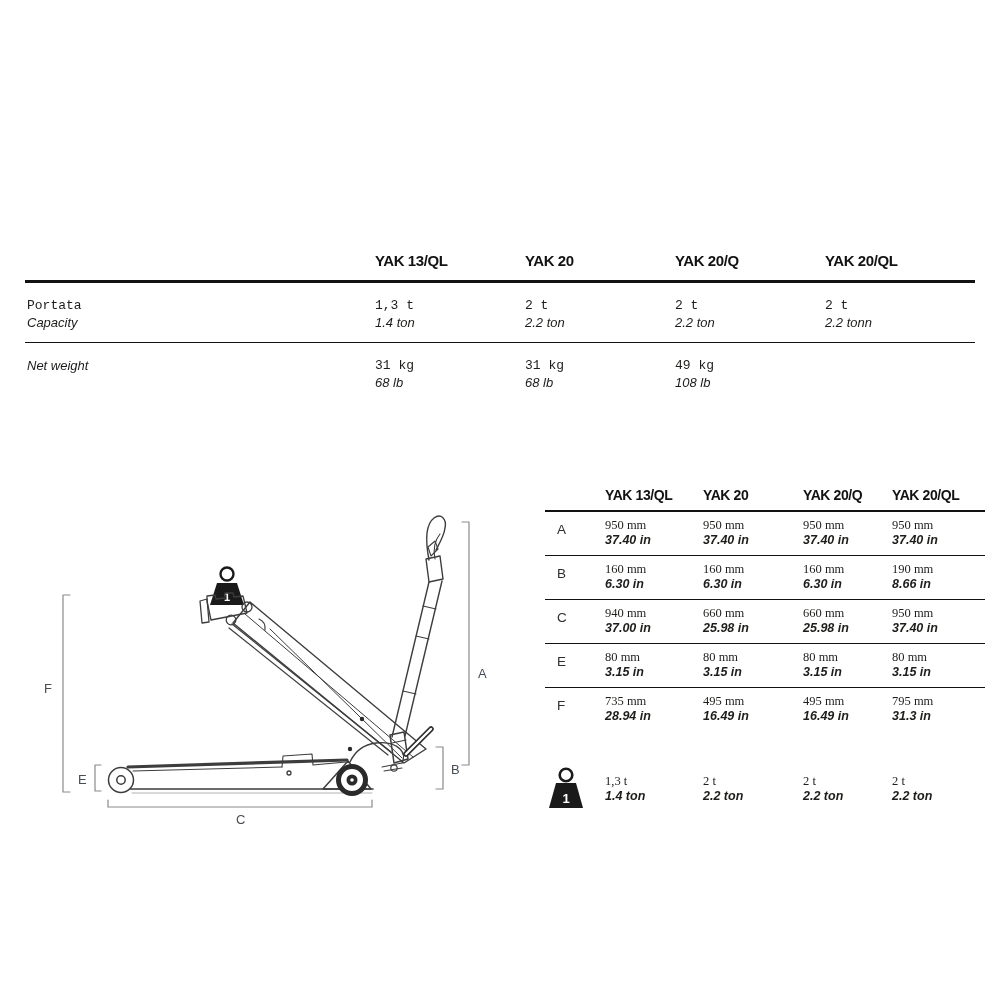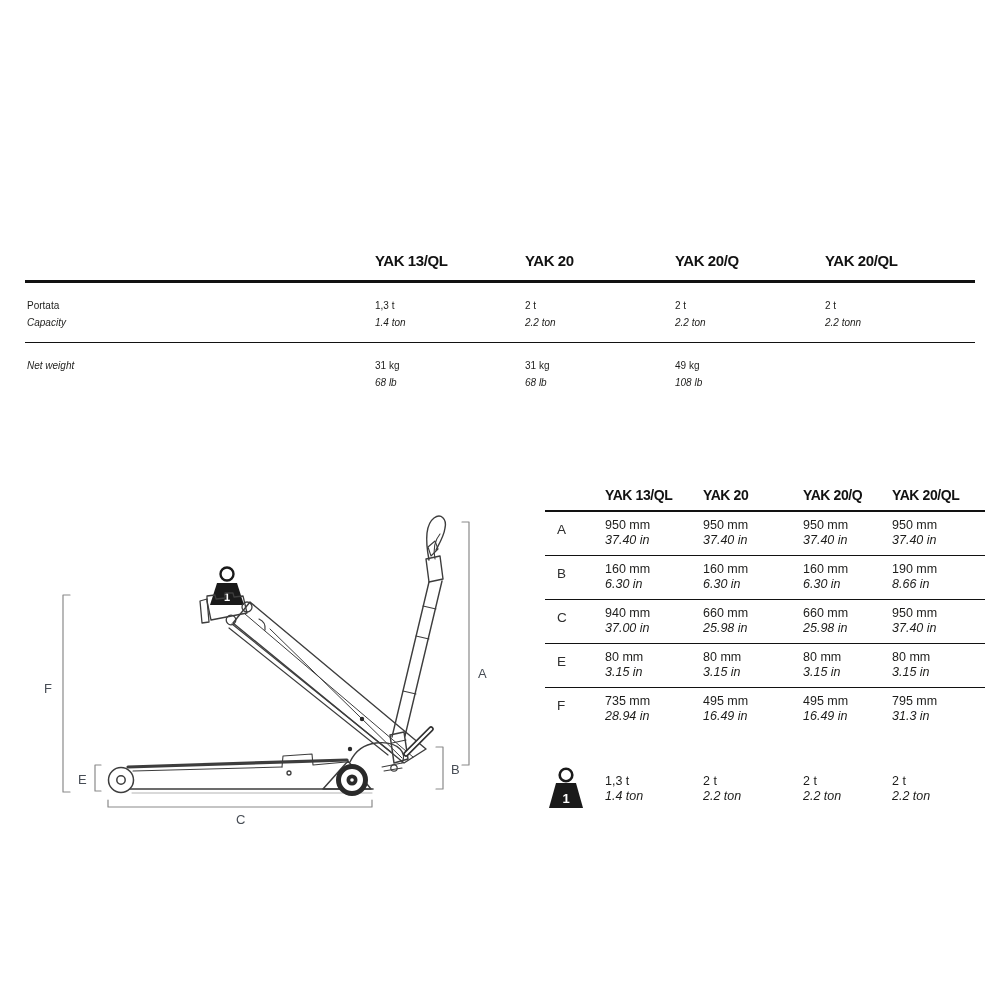--- a/index.html
+++ b/index.html
@@ -8,36 +8,36 @@
     position:relative; width:1000px; height:988px; background:#ffffff;
     font-family:"Liberation Sans", sans-serif; color:#1d1d1b; overflow:hidden;margin-top:47px;
   }
   
   .spec-table { position:absolute; left:25px; top:205px; width:950px; }
   .grid5 { display:grid; grid-template-columns:350px 150px 150px 150px 150px; }
   .spec-head { padding-bottom:11px; border-bottom:3px solid #121212; }
   .col-h { font-weight:700; font-size:15px; letter-spacing:-0.4px; color:#121212; }
   .spec-row { padding:14px 0 11px 0; }
   .spec-row.sep { border-bottom:1.5px solid #121212; }
-  .t-primary { font-size:10px; line-height:17px; color:#1d1d1b; }
-  .t-secondary { font-size:10px; line-height:17px; font-style:italic; color:#1d1d1b; }
+  .t-primary { font-size:13px; line-height:17px; color:#1d1d1b;font-family:Liberation Mono, monospace; }
+  .t-secondary { font-size:13px; line-height:17px; font-style:italic; color:#1d1d1b; }
   .spec-label { padding-left:2px; }
   
   .drawing { position:absolute; left:40px; top:450px; width:470px; height:350px; }
   .dimtext { font-family:"Liberation Sans", sans-serif; font-size:13px; fill:#474d55; }
   
   .dim-table { position:absolute; left:545px; top:440px; width:440px; }
   .gridD { display:grid; grid-template-columns:60px 98px 100px 89px 93px; }
   .dim-head { padding-bottom:7px; border-bottom:2.5px solid #121212; }
   .dim-col-h { font-weight:700; font-size:14px; letter-spacing:-0.4px; color:#121212; }
   .dim-row { padding:6px 0 7px 0; border-bottom:1.5px solid #121212; }
   .dim-row.last { border-bottom:none; }
   .dim-letter { padding-left:12px; font-size:13.5px; color:#2e2e2e; padding-top:4px; }
-  .d-primary { font-size:12.5px; line-height:15px; color:#1d1d1b; }
-  .d-secondary { font-size:12.5px; line-height:15px; font-style:italic; color:#1d1d1b; }
+  .d-primary { font-size:12.5px; line-height:15px; color:#1d1d1b;font-family:Liberation Serif, serif; }
+  .d-secondary { font-size:12.5px; line-height:15px; font-style:italic; color:#1d1d1b;font-weight:bold; }
   .cap-row { margin-top:36px; }
   .cap-cell { padding-top:7px; }
   .cap-icon { margin-left:2px; }
 </style>
 </head>
 <body>
 
 <div class="page">
 
   <div class="spec-table">

